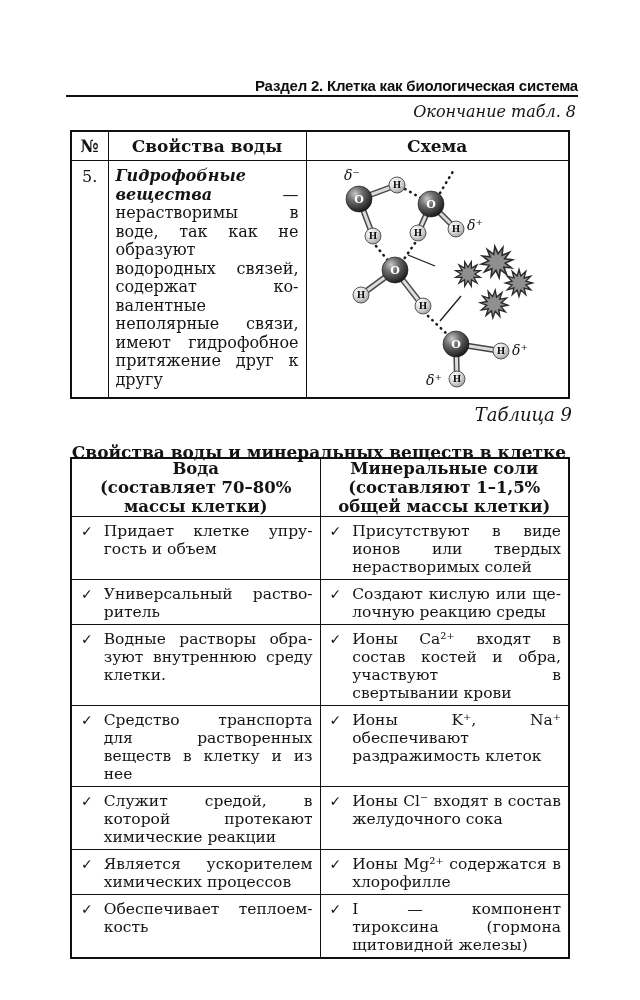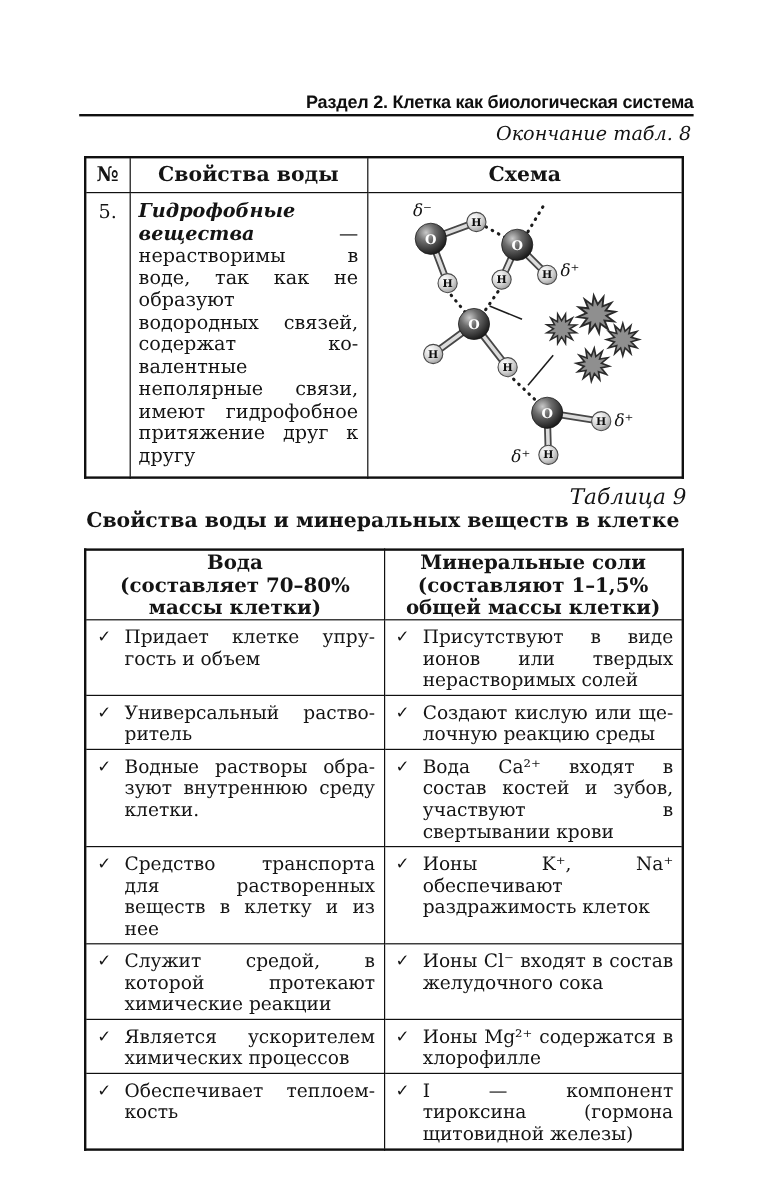--- a/index.html
+++ b/index.html
@@ -33,21 +33,21 @@
     text-align:justify; padding:6px 7px 0 7px; hyphens:manual;
   }
   .term { font-weight:bold; font-style:italic; }
   .t8 td.scheme { vertical-align:top; padding:1px 0 0 0; height:233px; text-align:center; }
 
   .t9-caption {
     position:absolute; top:404px; left:66px; width:506px;
     text-align:right; font-style:italic; font-size:18px;
   }
   .t9-title {
-    position:absolute; top:424px; left:70px; width:498px;
+    position:absolute; top:442px; left:70px; width:498px;
     text-align:center; font-weight:bold; font-size:17px;
   }
   .t9 { position:absolute; top:457px; left:70px; width:498px; border:2.5px solid #101010; }
   .t9 th {
     border:1.5px solid #101010; font-weight:bold; font-size:16.5px;
     line-height:19px; white-space:pre-line; text-align:center; padding:0 4px;
   }
   .t9 td { border:1.5px solid #101010; vertical-align:top; padding:5px 7px 3px 9px; }
   .cell { display:flex; gap:11px; }
   .chk  { font-family:"DejaVu Sans", sans-serif; font-size:14px; line-height:18px; flex:0 0 auto; }
@@ -245,21 +245,21 @@
       <tr>
         <td>
             <div class="cell">
           <span class="chk">✓</span>
           <span class="txt">Водные растворы обра­зуют внутреннюю среду клетки.</span>
             </div>
           </td>
         <td>
             <div class="cell">
           <span class="chk">✓</span>
-          <span class="txt">Вода Ca²⁺ входят в состав костей и зубов, участвуют в свертывании крови</span>
+          <span class="txt">Ионы Ca²⁺ входят в состав костей и обра, участвуют в свертывании крови</span>
             </div>
           </td>
       </tr>
       <tr>
         <td>
             <div class="cell">
           <span class="chk">✓</span>
           <span class="txt">Средство транспорта для растворенных веществ в клетку и из нее</span>
             </div>
           </td>

